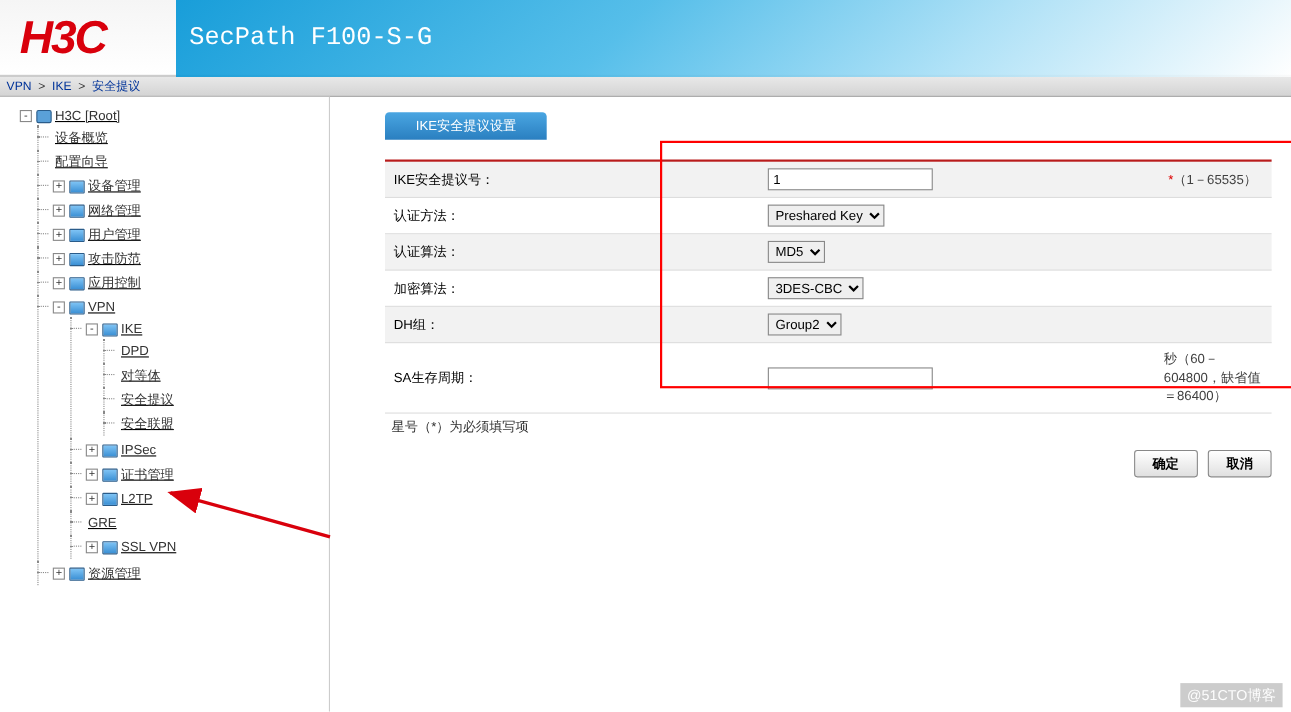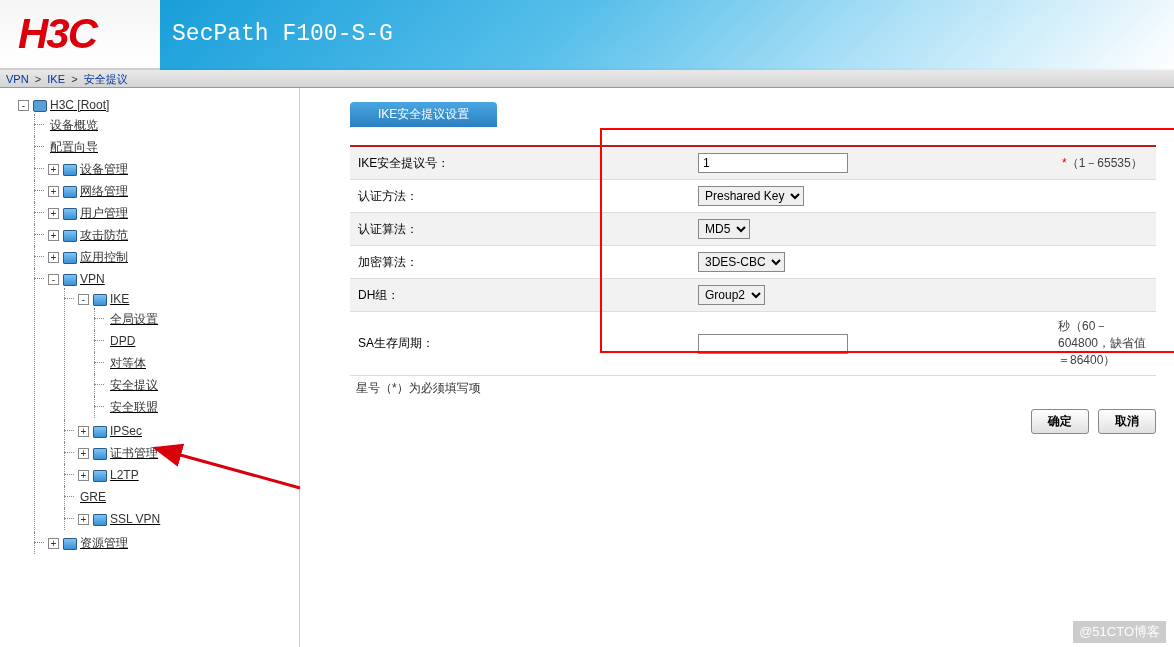--- a/index.html
+++ b/index.html
@@ -86,21 +86,20 @@
           <li><span class="leaf nodelabel">配置向导</span></li>
           <li><span class="toggle">+</span><span class="ficon blue"></span><span class="nodelabel">设备管理</span></li>
           <li><span class="toggle">+</span><span class="ficon blue"></span><span class="nodelabel">网络管理</span></li>
           <li><span class="toggle">+</span><span class="ficon blue"></span><span class="nodelabel">用户管理</span></li>
           <li><span class="toggle">+</span><span class="ficon blue"></span><span class="nodelabel">攻击防范</span></li>
           <li><span class="toggle">+</span><span class="ficon blue"></span><span class="nodelabel">应用控制</span></li>
           <li><span class="toggle">-</span><span class="ficon blue"></span><span class="nodelabel">VPN</span>
             <ul>
               <li><span class="toggle">-</span><span class="ficon blue"></span><span class="nodelabel">IKE</span>
                 <ul>
-                  <li><span class="leaf nodelabel">全局设置</span></li>
                   <li><span class="leaf nodelabel">DPD</span></li>
                   <li><span class="leaf nodelabel">对等体</span></li>
                   <li><span class="leaf nodelabel">安全提议</span></li>
                   <li><span class="leaf nodelabel">安全联盟</span></li>
                 </ul>
               </li>
               <li><span class="toggle">+</span><span class="ficon blue"></span><span class="nodelabel">IPSec</span></li>
               <li><span class="toggle">+</span><span class="ficon blue"></span><span class="nodelabel">证书管理</span></li>
               <li><span class="toggle">+</span><span class="ficon blue"></span><span class="nodelabel">L2TP</span></li>
               <li><span class="leaf nodelabel">GRE</span></li>

